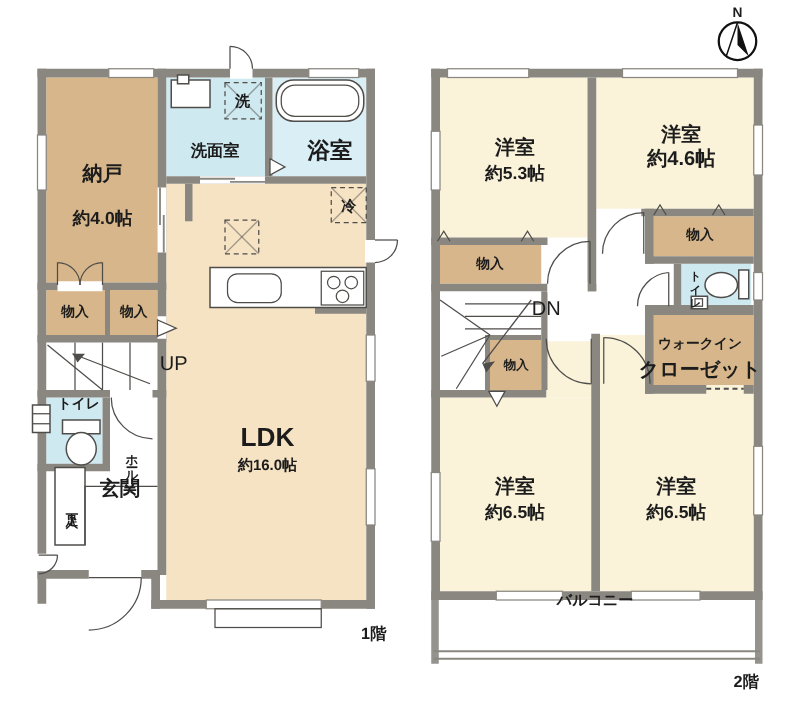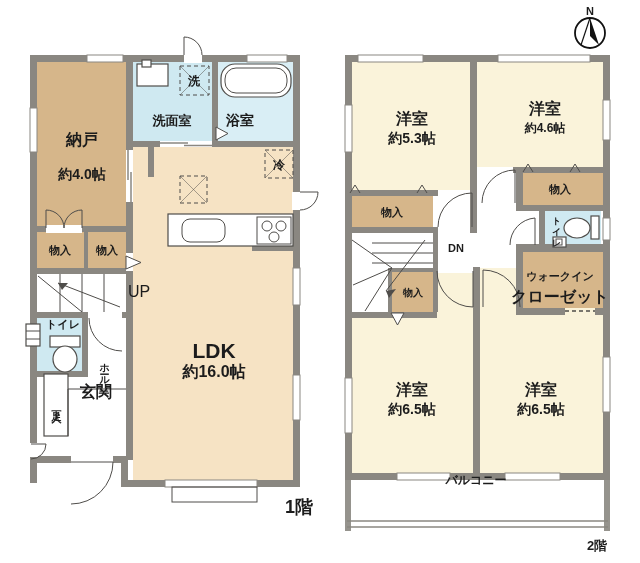--- a/index.html
+++ b/index.html
@@ -247,45 +247,45 @@
   <g>
     <circle cx="590" cy="33" r="15" fill="none" stroke="#111" stroke-width="1.8"></circle>
     <line x1="590" y1="18" x2="581" y2="45" stroke="#111" stroke-width="1.2"></line>
     <polygon points="590,18 599,45 590,36" fill="#111"></polygon>
   </g>
 </svg>
 
 <div class="lbl" style="left:82px;top:140px;font-size:16px">納戸</div>
 <div class="lbl" style="left:82px;top:174px;font-size:14px">約4.0帖</div>
 <div class="lbl" style="left:172px;top:120px;font-size:13px">洗面室</div>
-<div class="lbl" style="left:240px;top:120px;font-size:14px">浴室</div>
+<div class="lbl" style="left:264px;top:120px;font-size:18px">浴室</div>
 <div class="lbl" style="left:194px;top:81px;font-size:12px">洗</div>
 <div class="lbl" style="left:279px;top:165px;font-size:12px">冷</div>
 <div class="lbl" style="left:214px;top:350px;font-size:21px">LDK</div>
-<div class="lbl" style="left:214px;top:372px;font-size:16px">約16.0帖</div>
+<div class="lbl" style="left:214px;top:372px;font-size:12px">約16.0帖</div>
 <div class="lbl" style="left:139px;top:292px;font-size:16px;font-weight:400">UP</div>
 <div class="lbl" style="left:60px;top:250px;font-size:11px">物入</div>
 <div class="lbl" style="left:107px;top:250px;font-size:11px">物入</div>
 <div class="lbl" style="left:63px;top:324px;font-size:11px">トイレ</div>
 <div class="lbl v" style="left:104px;top:369px;font-size:10px">ホール</div>
 <div class="lbl v" style="left:56px;top:404px;font-size:10px">下足入</div>
 <div class="lbl" style="left:96px;top:392px;font-size:16px">玄関</div>
-<div class="lbl" style="left:299px;top:507px;font-size:18px">1階</div>
+<div class="lbl" style="left:299px;top:507px;font-size:13px">1階</div>
 
 <div class="lbl" style="left:412px;top:119px;font-size:16px">洋室</div>
 <div class="lbl" style="left:412px;top:138px;font-size:14px">約5.3帖</div>
 <div class="lbl" style="left:545px;top:109px;font-size:16px">洋室</div>
-<div class="lbl" style="left:545px;top:128px;font-size:12px">約4.6帖</div>
+<div class="lbl" style="left:545px;top:128px;font-size:16px">約4.6帖</div>
 <div class="lbl" style="left:392px;top:212px;font-size:11px">物入</div>
 <div class="lbl" style="left:560px;top:189px;font-size:11px">物入</div>
 <div class="lbl" style="left:413px;top:293px;font-size:10px">物入</div>
 <div class="lbl v" style="left:556px;top:227px;font-size:9px">トイレ</div>
 <div class="lbl" style="left:560px;top:276px;font-size:11px">ウォークイン</div>
 <div class="lbl" style="left:560px;top:297px;font-size:16px">クローゼット</div>
-<div class="lbl" style="left:456px;top:248px;font-size:11px;font-weight:700">DN</div>
+<div class="lbl" style="left:437px;top:248px;font-size:16px;font-weight:400">DN</div>
 <div class="lbl" style="left:412px;top:390px;font-size:16px">洋室</div>
 <div class="lbl" style="left:412px;top:409px;font-size:14px">約6.5帖</div>
 <div class="lbl" style="left:541px;top:390px;font-size:16px">洋室</div>
 <div class="lbl" style="left:541px;top:409px;font-size:14px">約6.5帖</div>
 <div class="lbl" style="left:476px;top:480px;font-size:12px">バルコニー</div>
 <div class="lbl" style="left:597px;top:545px;font-size:13px">2階</div>
 <div class="lbl" style="left:590px;top:11px;font-size:11px;font-weight:700">N</div>
 </div>
 
 </body></html>

